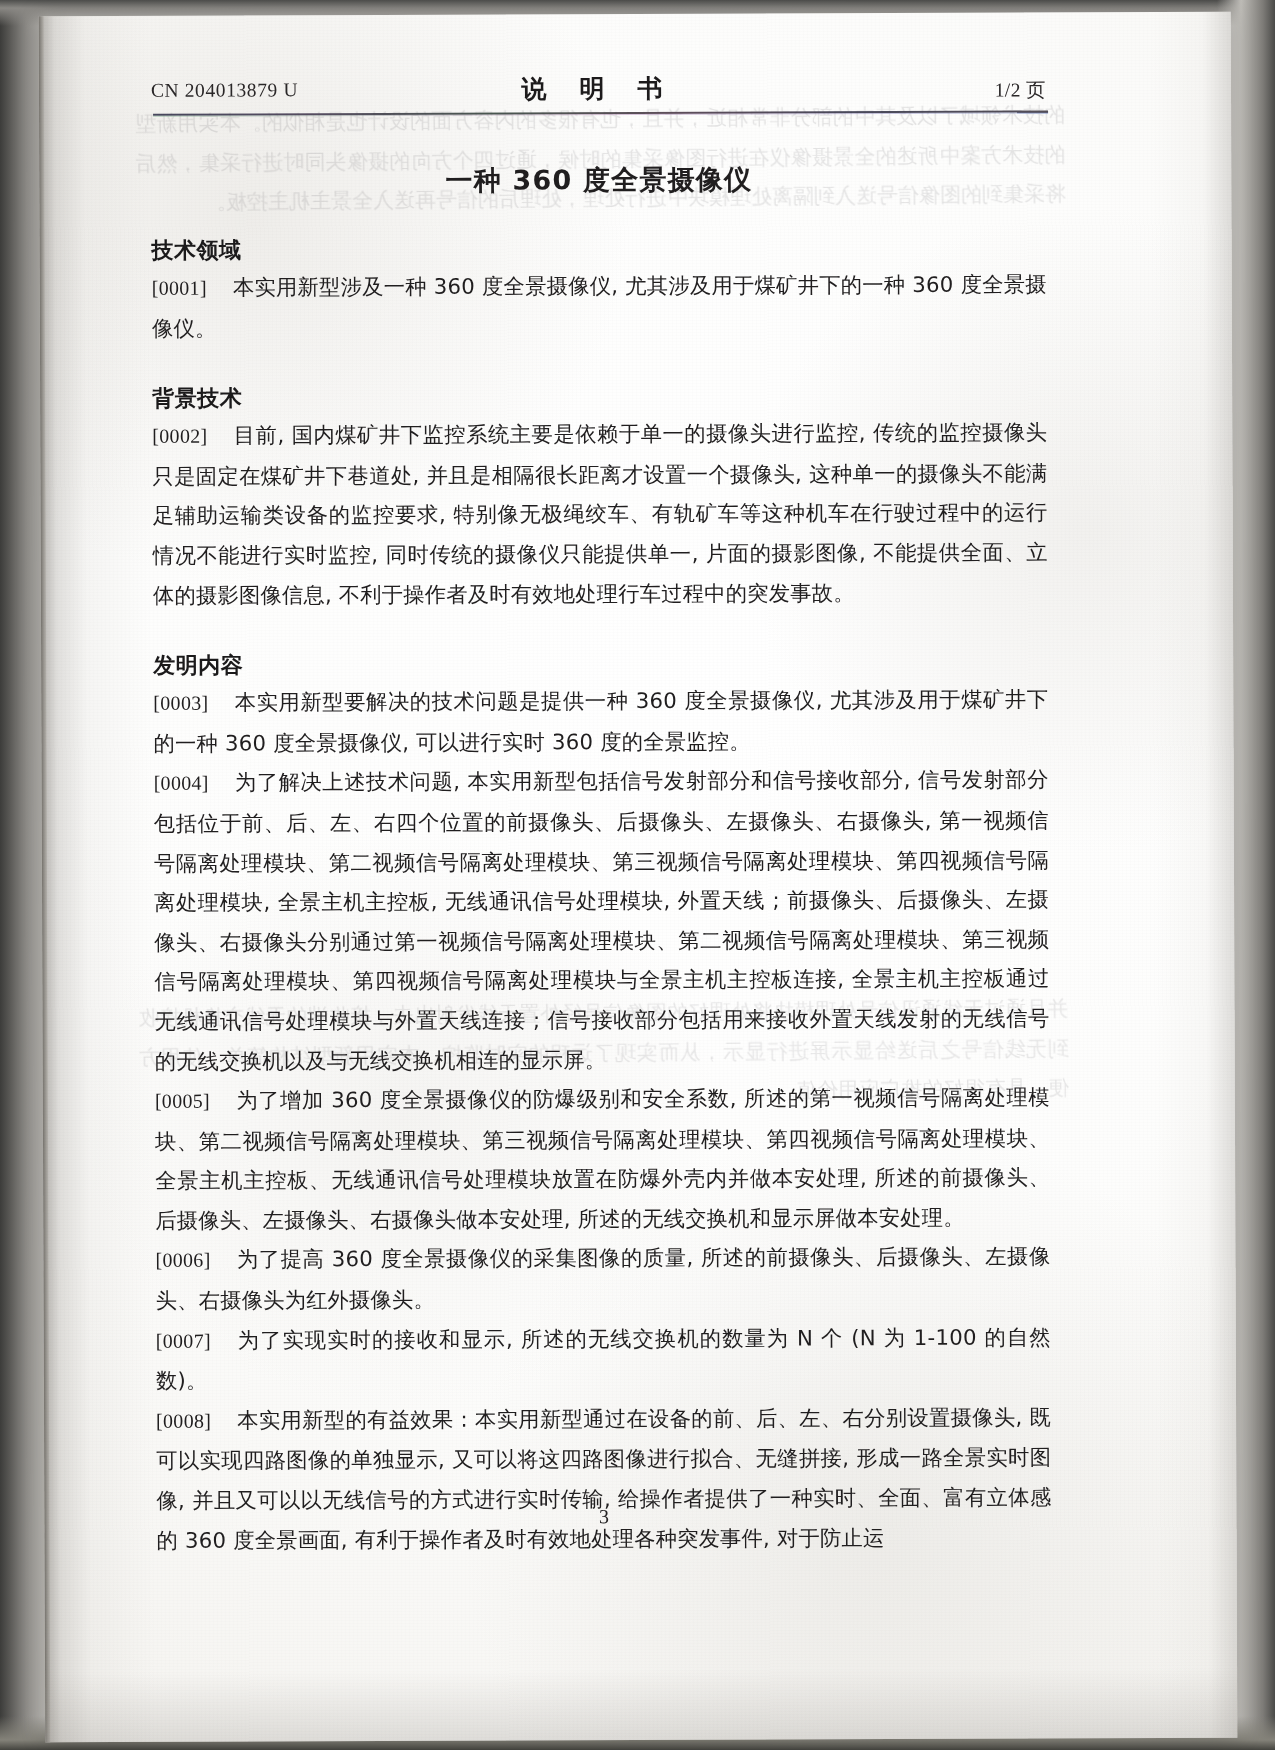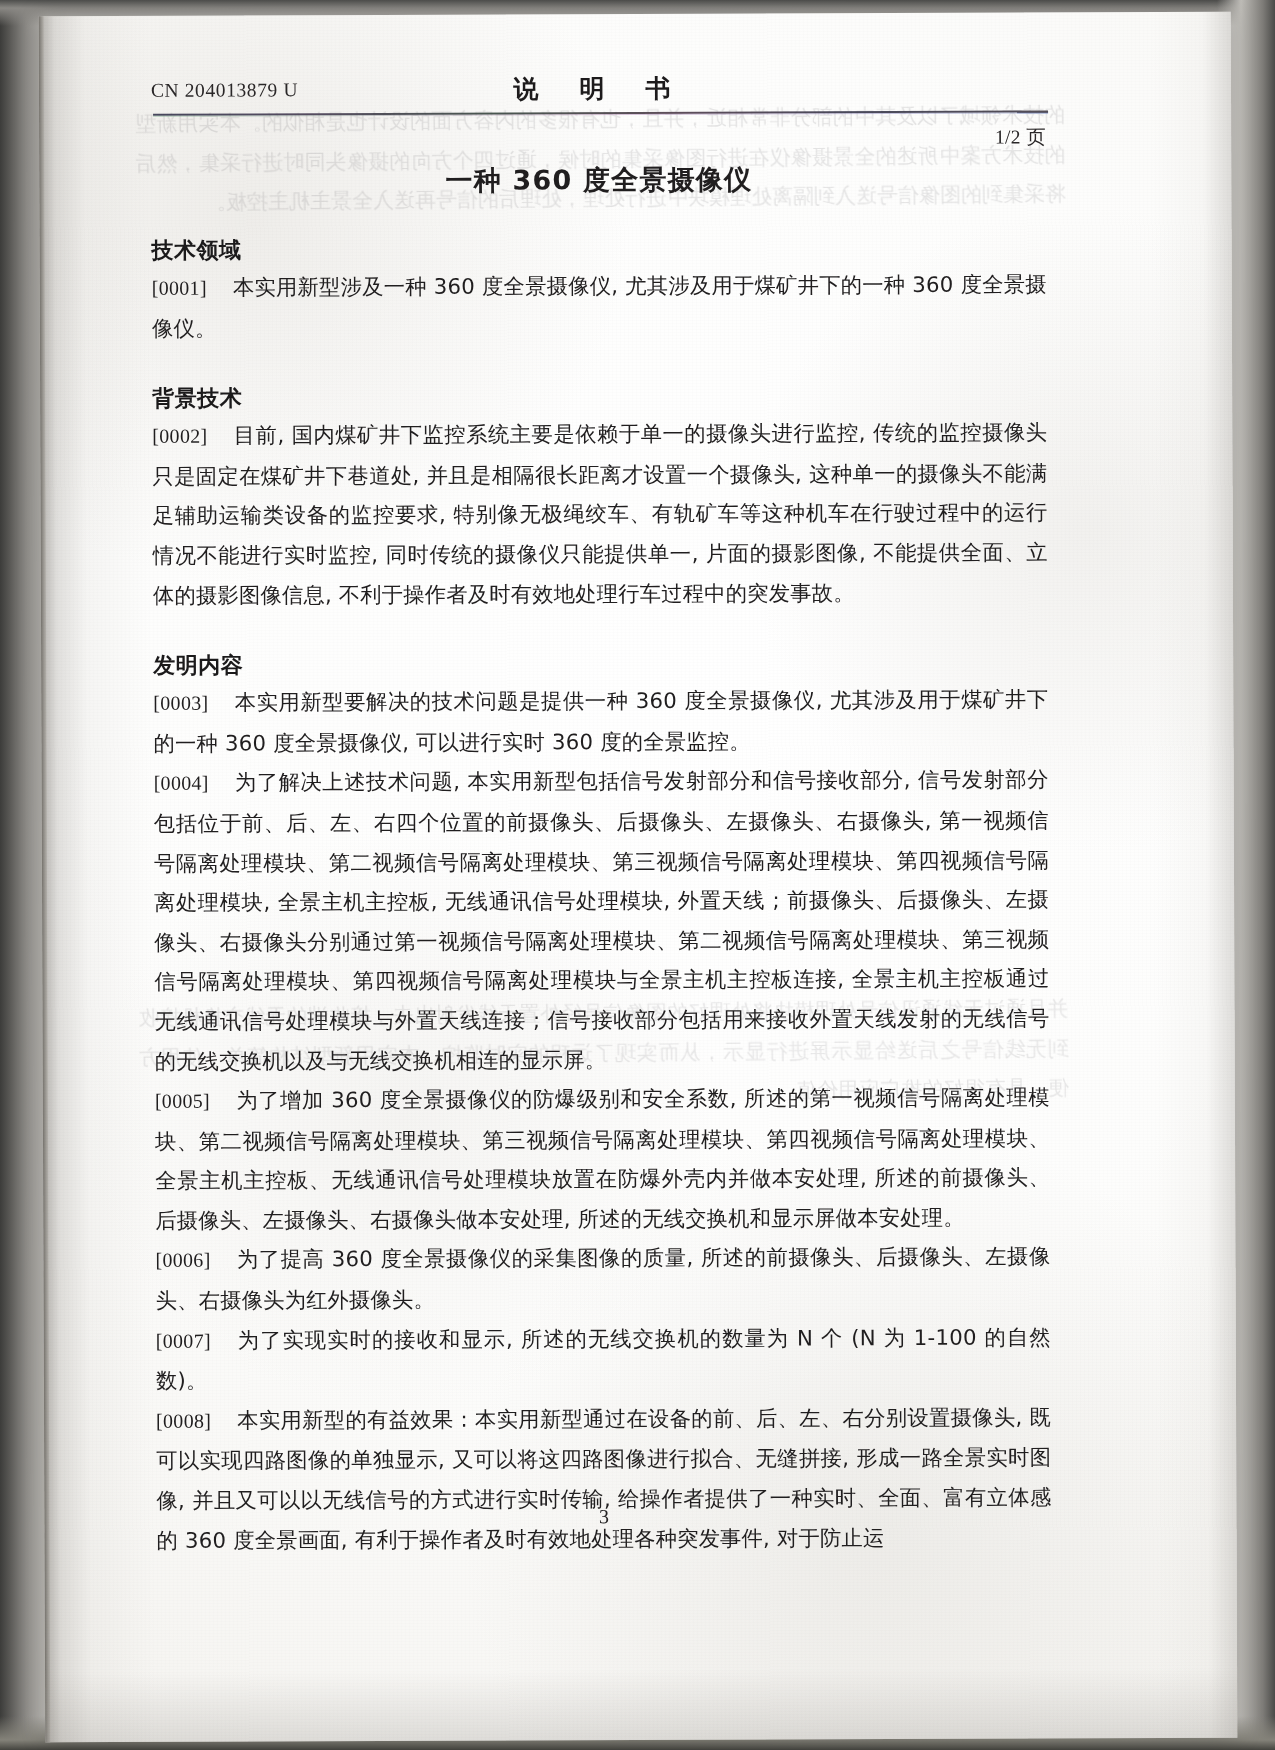--- a/index.html
+++ b/index.html
@@ -101,29 +101,28 @@
     color: #2a2728;
     font-family: "Liberation Serif", "DejaVu Serif", serif;
   }
   .hdr-mid {
     position: absolute; left: 50%; top: 0px;
     transform: translateX(-50%);
     font-size: 25px;
     font-weight: 700;
     letter-spacing: 13px;
     color: #1d1b1c;
-    font-family: Liberation Mono, monospace;
+    font-family: Liberation Sans, sans-serif;
     white-space: nowrap;
   }
   .hdr-right {
     position: absolute; right: 0px; top: 6px;
     font-size: 19.5px;
     letter-spacing: 0.4px;
     color: #2a2728;
-    margin-top: 47px;
   }
   .hdr-rule {
     position: absolute;
     left: 2px;
     right: -2px;
     top: 40px;
     height: 2px;
     background: linear-gradient(90deg,#3a3a52 0%, #4a4056 18%, #3b4a42 38%, #52404e 58%, #3c3c50 78%, #46404a 100%);
     opacity: 0.92;
   }

